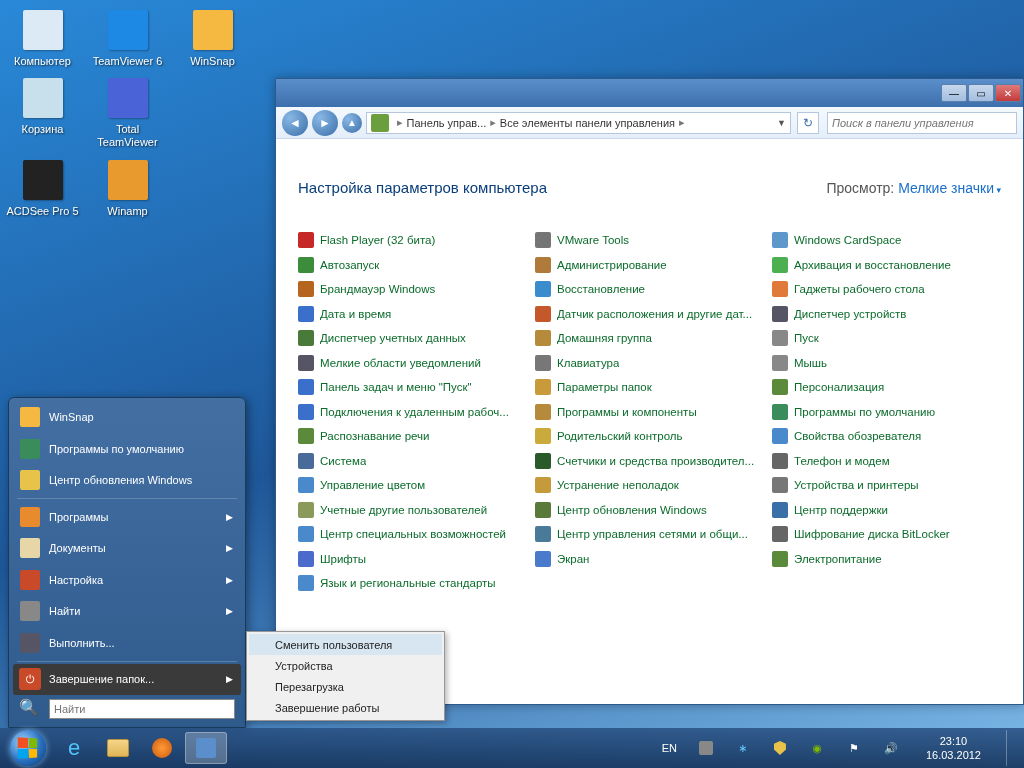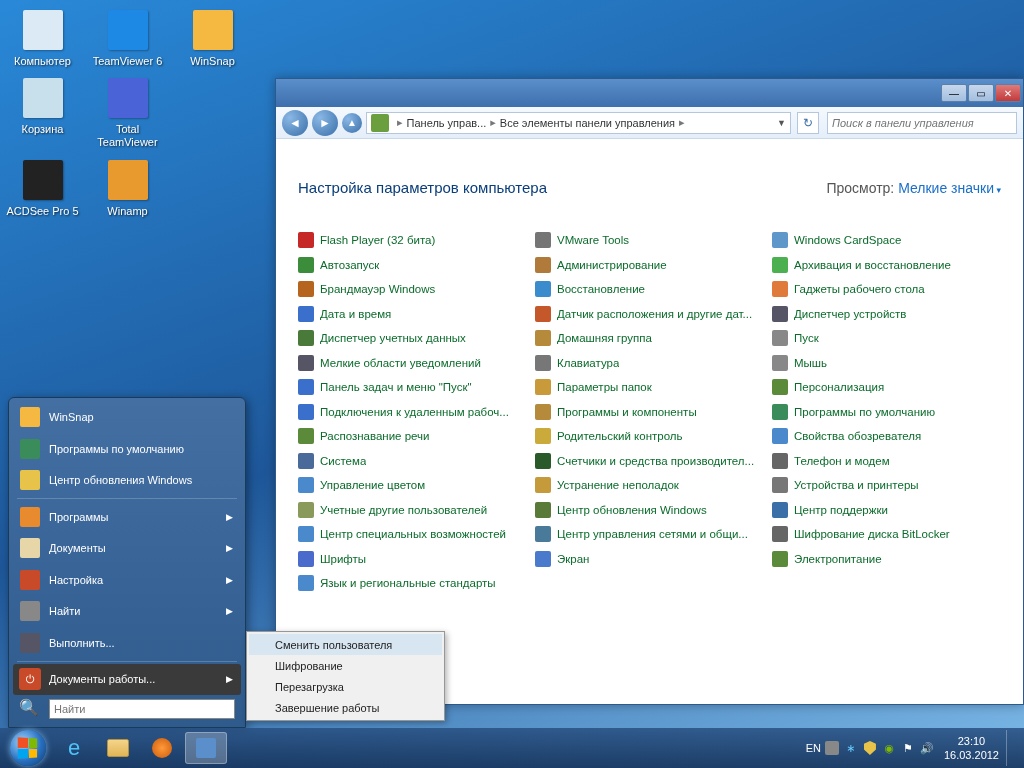--- a/index.html
+++ b/index.html
@@ -58,21 +58,21 @@
 
 
 .taskbar { position: absolute; bottom: 0; left: 0; right: 0; height: 40px; background: linear-gradient(rgba(40,80,130,.85), rgba(20,50,90,.9)); display: flex; align-items: center; padding: 0 4px; }
 .start-orb { width: 48px; height: 40px; display: flex; align-items: center; justify-content: center; cursor: pointer; }
 .start-orb .orb { width: 36px; height: 36px; border-radius: 18px; background: radial-gradient(circle at 35% 35%, #9fd5ff, #2970c0 55%, #0a3a70); box-shadow: 0 0 6px rgba(150,210,255,.7); display: flex; align-items: center; justify-content: center; }
 .orb-flag { width: 20px; height: 20px; display: grid; grid-template-columns: 1fr 1fr; grid-template-rows: 1fr 1fr; gap: 1px; transform: perspective(40px) rotateY(15deg); }
 .orb-flag div:nth-child(1){background:#f25022}.orb-flag div:nth-child(2){background:#7fba00}.orb-flag div:nth-child(3){background:#00a4ef}.orb-flag div:nth-child(4){background:#ffb900}
 .tb-app { width: 42px; height: 32px; margin: 0 1px; border-radius: 3px; display: flex; align-items: center; justify-content: center; cursor: pointer; }
 .tb-app.active { background: rgba(255,255,255,.25); box-shadow: inset 0 0 0 1px rgba(255,255,255,.3); }
 .tb-spacer { flex: 1; }
-.tray { display: flex; align-items: center; gap: 3px; color: #fff; font-size: 11px; padding-right: 4px; }
+.tray { display: flex; align-items: center; gap: 21px; color: #fff; font-size: 11px; padding-right: 4px; }
 .tray .ti { width: 16px; height: 16px; cursor: pointer; display: flex; align-items: center; justify-content: center; }
 .clock { text-align: center; line-height: 1.3; font-size: 11px; margin-left: 6px; }
 .show-desktop { width: 10px; height: 36px; border-left: 1px solid rgba(255,255,255,.3); margin-left: 4px; cursor: pointer; }
 
 
 .ico { display: inline-block; border-radius: 2px; }
 </style>
 </head>
 <body>
 
@@ -393,32 +393,32 @@
       <div class="sm-item">
         <div class="ic">
           <span class="ico" style="width:20px;height:20px;background:#556"></span>
         </div>
         <span>Выполнить...</span>
       </div>
     </div>
   <div class="sm-sep"></div>
   <div class="sm-item sm-shutdown">
     <div class="ic">⏻</div>
-    <span>Документы работы...</span>
+    <span>Завершение папок...</span>
     <span class="arrow">▶</span>
   </div>
   <div class="sm-search">
     <div class="ic" style="color:#fff">🔍</div>
     <input placeholder="Найти" style="">
   </div>
 </div>
 
 <div class="shutdown-sub" id="shutdown-sub">
     <div class="sub-item hl">Сменить пользователя</div>
-    <div class="sub-item">Шифрование</div>
+    <div class="sub-item">Устройства</div>
     <div class="sub-item">Перезагрузка</div>
     <div class="sub-item">Завершение работы</div>
   </div>
 
 <div class="taskbar">
   <div class="start-orb">
     <div class="orb">
         <div class="orb-flag">
           <div></div>
           <div></div>

